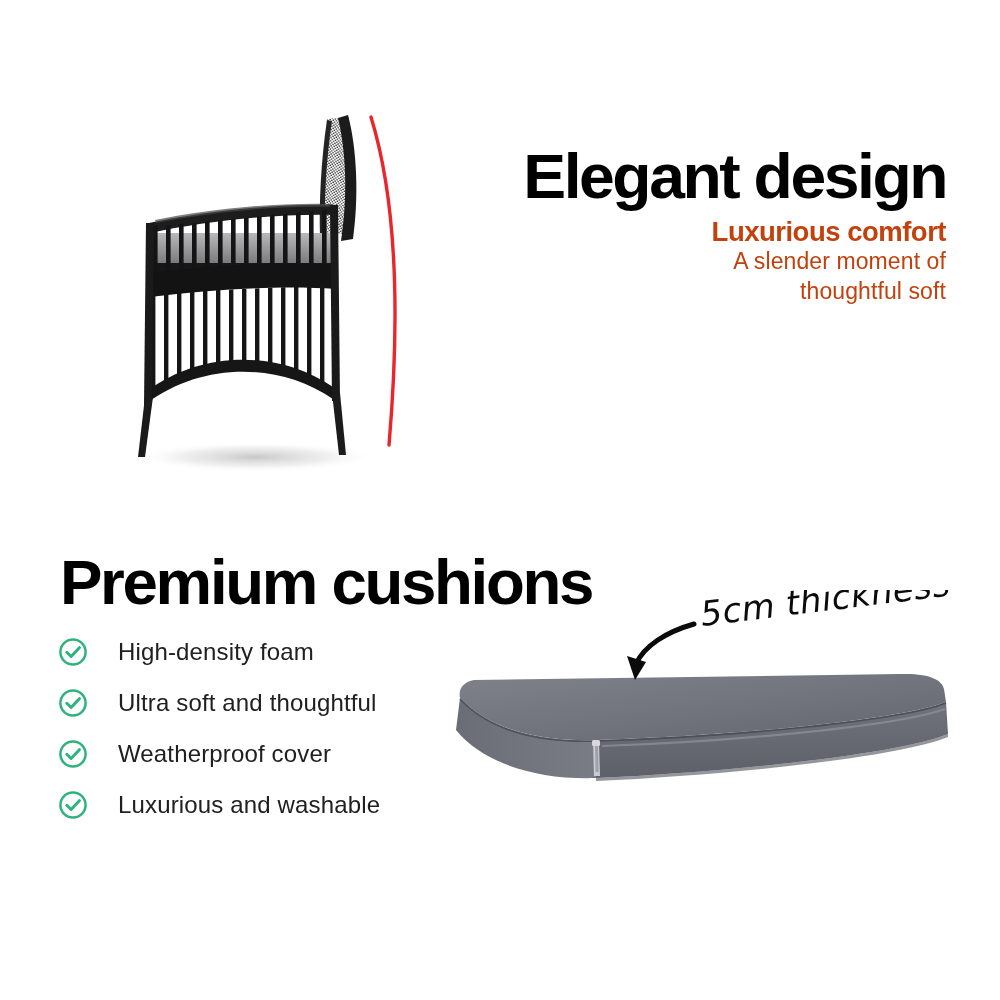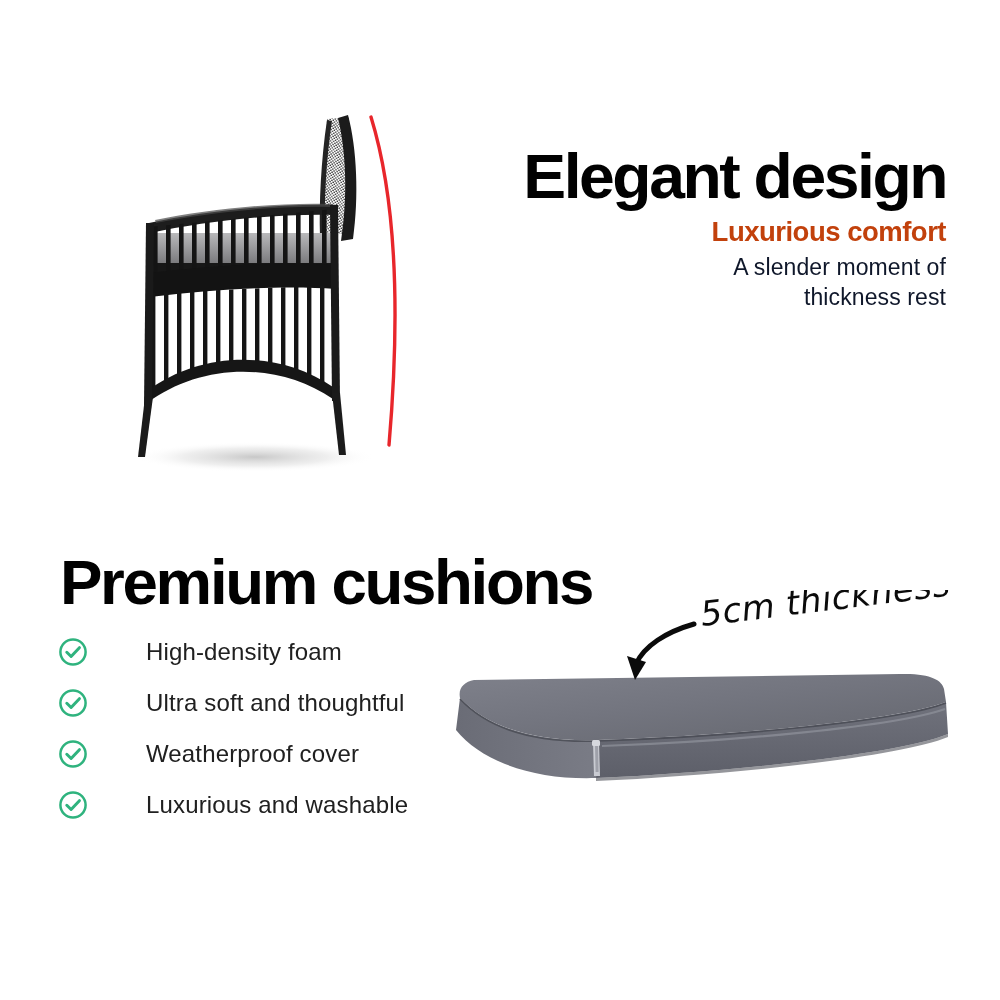--- a/index.html
+++ b/index.html
@@ -39,24 +39,24 @@
   }
   #subhead {
     margin-top: 9px;
     font-size: 27.5px;
     font-weight: 600;
     letter-spacing: -0.5px;
     color: #c2410c;
     line-height: 1.1;
   }
   #tagline {
-    margin-top: 6px;
+    margin-top: 0;
     font-size: 23px;
     font-weight: 400;
-    color: #0f172a;
+    color: #c2410c;
     line-height: 1.30;
     letter-spacing: 0.1px;
   }
 
   
   #section2-title {
     position: absolute;
     left: 60px;
     top: 551px;
     font-size: 63px;
@@ -71,21 +71,20 @@
   #feature-list {
     position: absolute;
     left: 58px;
     top: 626px;
     width: 400px;
   }
   .feature-row {
     display: flex;
     align-items: center;
     height: 51px;
-    gap: 28px;
   }
   .check-icon {
     width: 30px;
     height: 30px;
     flex: 0 0 30px;
   }
   .feature-label {
     margin-left: 30px;
     font-size: 24px;
     font-weight: 400;
@@ -207,21 +206,21 @@
 
       <path d="M266 12 C290 90 296 200 284 340" fill="none" stroke="#e8262b" stroke-width="3.4" stroke-linecap="round"></path>
     </svg>
   </div>
 
   <div id="headline-block">
     <div id="headline">Elegant design</div>
     <div id="subhead">Luxurious comfort</div>
     <div id="tagline">
       <div>A slender moment of</div>
-      <div>thickness rest</div>
+      <div>thoughtful soft</div>
     </div>
   </div>
 
   <div id="section2-title">Premium cushions</div>
 
   <div id="feature-list">
 
     <div class="feature-row">
       <svg class="check-icon" viewBox="0 0 30 30" xmlns="http://www.w3.org/2000/svg">
         <circle cx="15" cy="15" r="12.6" fill="none" stroke="#2fb37e" stroke-width="2.5"></circle>

